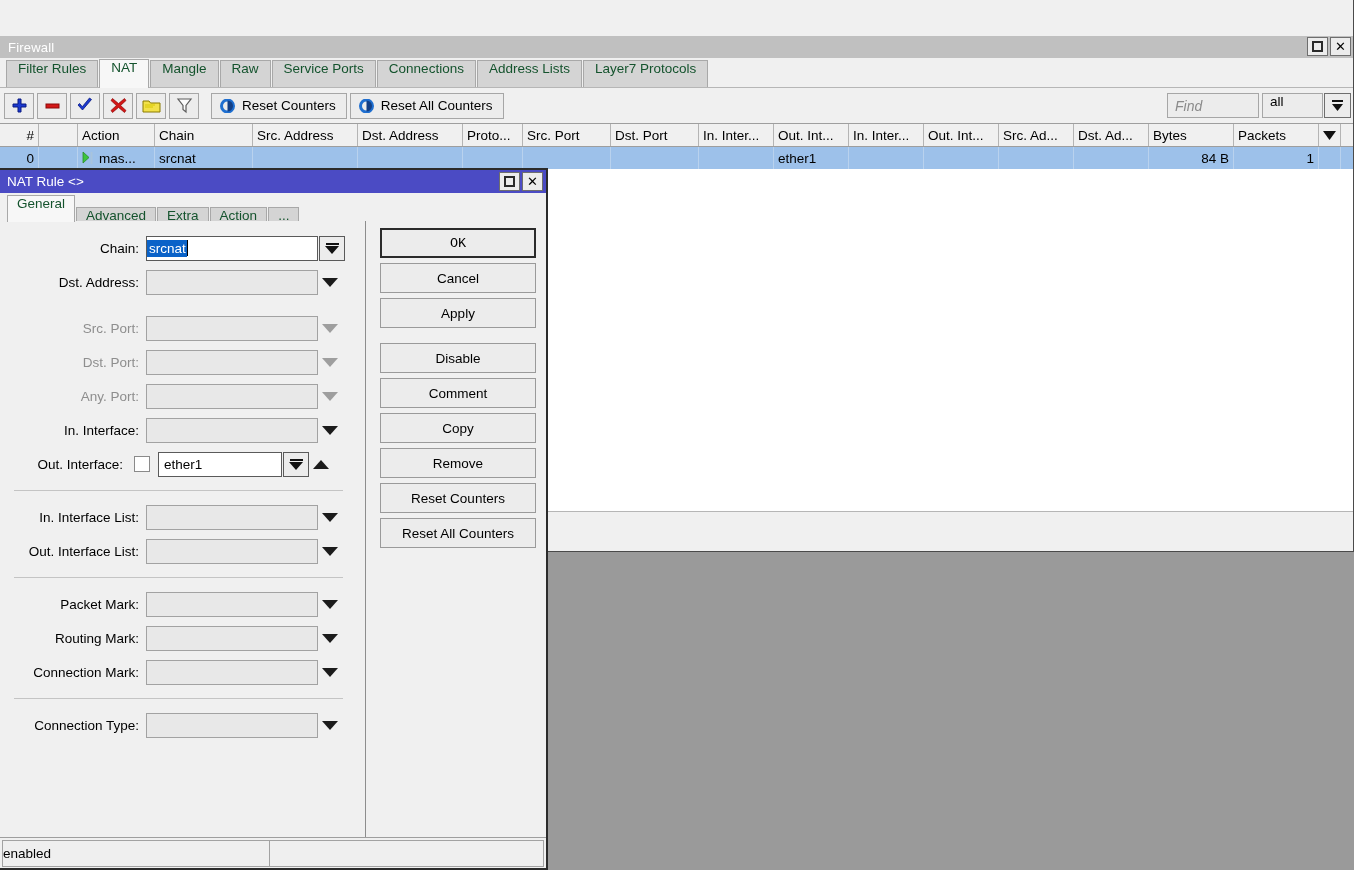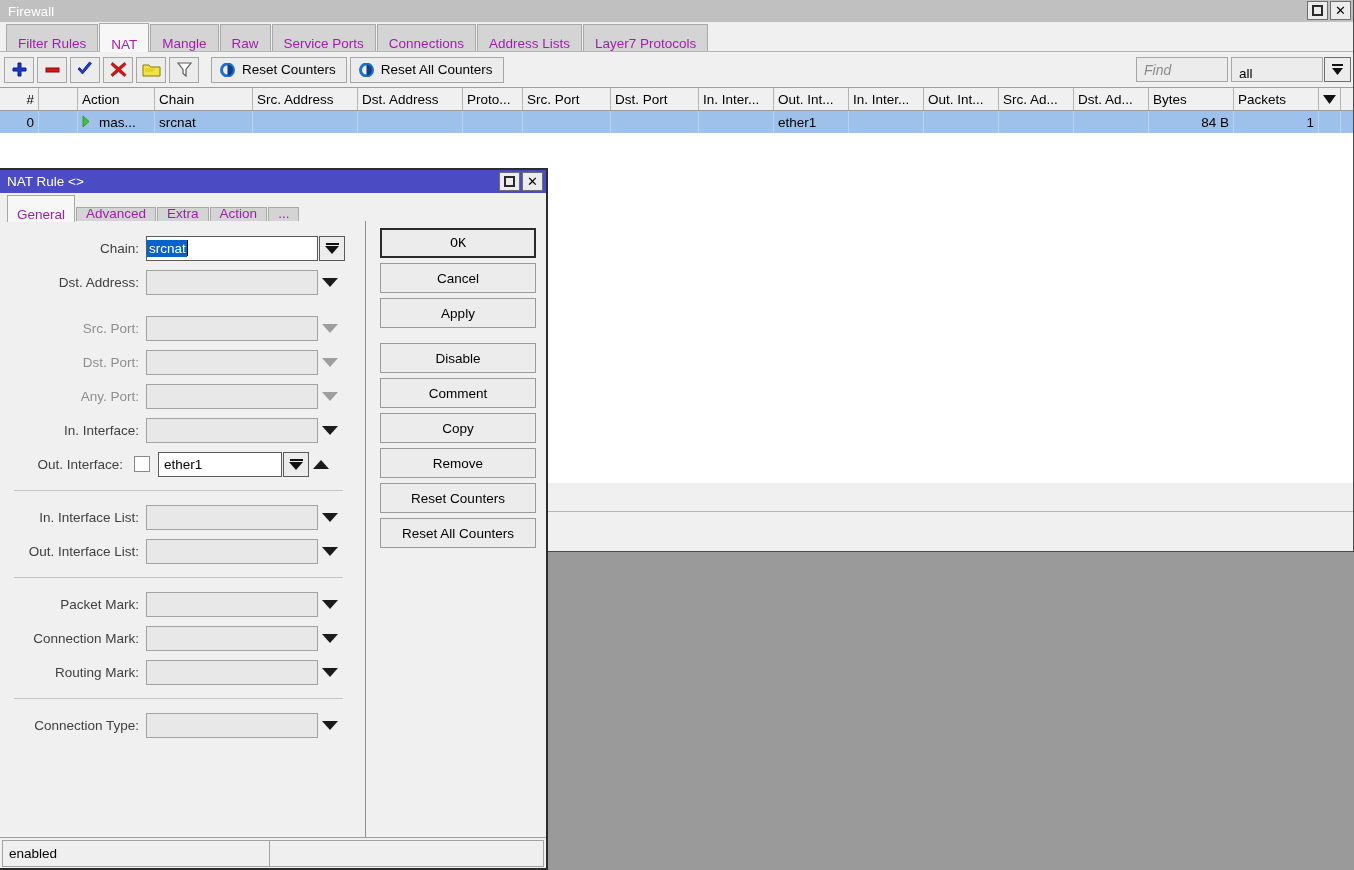--- a/index.html
+++ b/index.html
@@ -18,20 +18,21 @@
     position: absolute; left: 0; top: 0;
     width: 1354px; height: 552px;
     background: #f0f0f0;
     border: 1px solid #4a4a4a;
     border-top: none; border-left: none;
   }
   #titlebar {
     height: 22px; background: #c0c0c0;
     display: flex; align-items: center;
     position: relative;
+    margin-top: 36px;
   }
   #titlebar .title {
     color: #ffffff; font-size: 13px; padding-left: 8px;
     letter-spacing: .2px;
   }
   .winbtns { position: absolute; right: 2px; top: 1px; display: flex; gap: 2px; }
   .winbtn {
     width: 21px; height: 19px;
     background: #ececec;
     border: 1px solid #6e6e6e;
@@ -44,27 +45,27 @@
 
   
   #tabstrip {
     height: 30px; background: #f0f0f0;
     display: flex; align-items: flex-end;
     padding-left: 6px;
     border-bottom: 1px solid #b6b6b6;
   }
   .tab {
     height: 27px; padding: 0 11px;
-    display: flex; align-items: flex-end;
+    display: flex; align-items: flex-start;
     background: #d4d4d4;
     border: 1px solid #a8a8a8;
     border-bottom: none;
     margin-right: 1px;
     font-size: 13.5px;
-    color: #a21caf;
+    color: #14532d;
   }
   .tab.active {
     background: #f7f7f7;
     border-color: #a8a8a8;
     position: relative; z-index: 3;
     height: 29px;
     margin-bottom: -1px;
   }
 
   
@@ -92,23 +93,23 @@
     display: flex; align-items: center;
   }
   .find-input {
     width: 92px; height: 25px;
     background: #ececec; border: 1px solid #a6a6a6;
     display: flex; align-items: center; padding-left: 7px;
     color: #8b8b8b; font-style: italic; font-size: 14px;
     margin-right: 3px;
   }
   .all-input {
-    width: 92px; height: 25px;
+    width: 61px; height: 25px;
     background: #ececec; border: 1px solid #a6a6a6;
-    display: flex; align-items: flex-end; padding-left: 7px;
+    display: flex; align-items: flex-start; padding-left: 7px;
     font-size: 13.5px;
   }
   .all-drop {
     width: 27px; height: 25px;
     background: #ececec; border: 1px solid #6e6e6e;
     display: flex; align-items: center; justify-content: center;
     margin-left: 1px; margin-right: 2px;
   }
 
   
@@ -164,21 +165,21 @@
 
   #nat-body { display: flex; height: 628px; }
   #form-col {
     width: 366px; background: #f0f0f0;
     border-right: 1px solid #8d8d8d;
     padding-top: 10px;
   }
   .frm-row { display: flex; align-items: center; height: 34px; }
   .frm-label {
     width: 146px; text-align: right; padding-right: 7px;
-    font-size: 13.5px; color: #404040; white-space: nowrap;
+    font-size: 13.5px; color: #000000; white-space: nowrap;
   }
   .frm-label.dis { color: #8e8e8e; }
   .field {
     width: 172px; height: 25px;
     background: #e8e8e8; border: 1px solid #a2a2a2;
     display: flex; align-items: center; padding-left: 5px;
     font-size: 13.5px;
   }
   .field.white { background: #ffffff; border: 1px solid #5a5a5a; }
   .field.sel { padding-left: 0; }
@@ -232,21 +233,21 @@
   .btn-gap { height: 10px; }
 
   
   #nat-status {
     position: absolute; left: 0; bottom: 0;
     width: 100%; height: 31px; display: flex; padding: 2px;
     background: #f0f0f0; border-top: 1px solid #9e9e9e;
   }
   #nat-status .pane {
     height: 27px; background: #efefef; border: 1px solid #a2a2a2;
-    display: flex; align-items: center; padding-left: 6px; font-size: 13.5px;
+    display: flex; align-items: center; font-size: 13.5px;
   }
   #nat-status .pane.left { width: 268px; }
   #nat-status .pane.right { flex: 1; margin-left: -1px; }
 </style>
 </head>
 <body>
 
 <div id="firewall-window">
 
   <div id="titlebar">
@@ -554,31 +555,31 @@
         <div class="frm-label">Packet Mark:</div>
         <div class="field">
             <span></span>
           </div>
         <div class="arrow">
             <span class="tri-down"></span>
           </div>
       </div>
 
       <div class="frm-row">
+        <div class="frm-label">Routing Mark:</div>
+        <div class="field">
+            <span></span>
+          </div>
+        <div class="arrow">
+            <span class="tri-down"></span>
+          </div>
+      </div>
+
+      <div class="frm-row">
         <div class="frm-label">Connection Mark:</div>
-        <div class="field">
-            <span></span>
-          </div>
-        <div class="arrow">
-            <span class="tri-down"></span>
-          </div>
-      </div>
-
-      <div class="frm-row">
-        <div class="frm-label">Routing Mark:</div>
         <div class="field">
             <span></span>
           </div>
         <div class="arrow">
             <span class="tri-down"></span>
           </div>
       </div>
 
 
       <div class="sep-line"></div>

